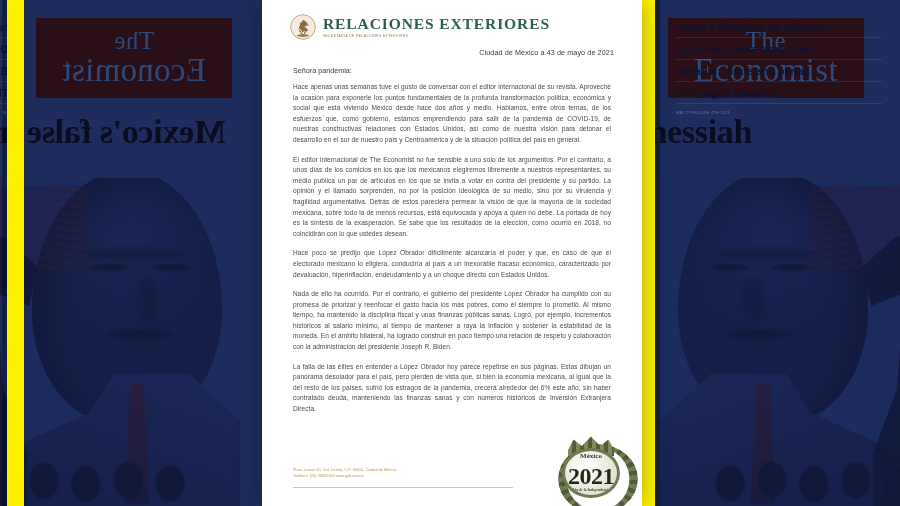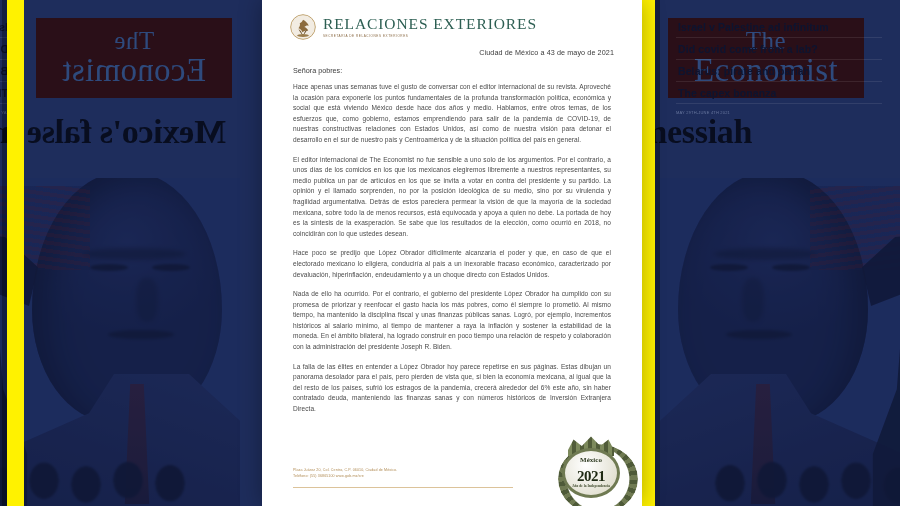--- a/index.html
+++ b/index.html
@@ -284,21 +284,21 @@
   .emblem {
     width: 26px;
     height: 26px;
     flex: none;
     border-radius: 50%;
   }
   .lh-text { display: flex; flex-direction: column; }
   .lh-title {
     font-family: "Liberation Serif", serif;
     font-size: 15.5px;
-    font-weight: normal;
+    font-weight: bold;
     color: #2c5e52;
     letter-spacing: 0.9px;
     line-height: 1;
   }
   .lh-sub {
     font-family: "Liberation Sans", sans-serif;
     font-size: 3.1px;
     color: #8a6a44;
     letter-spacing: 0.55px;
     margin-top: 3px;
@@ -404,21 +404,21 @@
   .seal-mex {
     font-family: "Liberation Serif", serif;
     font-size: 7px;
     font-weight: bold;
     color: #2f3b22;
     line-height: 1;
     margin-bottom: 6px;
   }
   .seal-year {
     font-family: "Liberation Serif", serif;
-    font-size: 15px;
+    font-size: 24px;
     font-weight: bold;
     color: #1f2a14;
     line-height: 0.9;
     letter-spacing: -0.5px;
   }
   .seal-sub {
     font-family: "Liberation Serif", serif;
     font-size: 3.6px;
     font-weight: bold;
     color: #3a4628;
@@ -522,21 +522,21 @@
         <path d="M13 23 C16 25 18 28 19 31 L21 31 C22 28 24 25 27 23 C24 29 22 31 20 33 C18 31 16 29 13 23 Z" fill="#6f5530"></path>
         <ellipse cx="20" cy="33" rx="9" ry="2.2" fill="#9a7c4b"></ellipse>
       </svg>
       <div class="lh-text">
         <div class="lh-title">RELACIONES EXTERIORES</div>
         <div class="lh-sub">SECRETARÍA DE RELACIONES EXTERIORES</div>
       </div>
     </div>
 
     <div class="letter-date">Ciudad de México a 43 de mayo de 2021</div>
-    <div class="salutation">Señora pobres:</div>
+    <div class="salutation">Señora pandemia:</div>
 
     <div class="body-copy">
       <p>Hace apenas unas semanas tuve el gusto de conversar con el editor internacional de su revista. Aproveché la ocasión para exponerle los puntos fundamentales de la profunda transformación política, económica y social que está viviendo México desde hace dos años y medio. Hablamos, entre otros temas, de los esfuerzos que, como gobierno, estamos emprendiendo para salir de la pandemia de COVID-19, de nuestras constructivas relaciones con Estados Unidos, así como de nuestra visión para detonar el desarrollo en el sur de nuestro país y Centroamérica y de la situación política del país en general.</p>
       <p>El editor internacional de The Economist no fue sensible a uno solo de los argumentos. Por el contrario, a unos días de los comicios en los que los mexicanos elegiremos libremente a nuestros representantes, su medio publica un par de artículos en los que se invita a votar en contra del presidente y su partido. La opinión y el llamado sorprenden, no por la posición ideológica de su medio, sino por su virulencia y fragilidad argumentativa. Detrás de estos pareciera permear la visión de que la mayoría de la sociedad mexicana, sobre todo la de menos recursos, está equivocada y apoya a quien no debe. La portada de hoy es la síntesis de la exasperación. Se sabe que los resultados de la elección, como ocurrió en 2018, no coincidirán con lo que ustedes desean.</p>
       <p>Hace poco se predijo que López Obrador difícilmente alcanzaría el poder y que, en caso de que el electorado mexicano lo eligiera, conduciría al país a un inexorable fracaso económico, caracterizado por devaluación, hiperinflación, endeudamiento y a un choque directo con Estados Unidos.</p>
       <p>Nada de ello ha ocurrido. Por el contrario, el gobierno del presidente López Obrador ha cumplido con su promesa de priorizar y reenfocar el gasto hacia los más pobres, como él siempre lo prometió. Al mismo tiempo, ha mantenido la disciplina fiscal y unas finanzas públicas sanas. Logró, por ejemplo, incrementos históricos al salario mínimo, al tiempo de mantener a raya la inflación y sostener la estabilidad de la moneda. En el ámbito bilateral, ha logrado construir en poco tiempo una relación de respeto y colaboración con la administración del presidente Joseph R. Biden.</p>
       <p>La falla de las élites en entender a López Obrador hoy parece repetirse en sus páginas. Estas dibujan un panorama desolador para el país, pero pierden de vista que, si bien la economía mexicana, al igual que la del resto de los países, sufrió los estragos de la pandemia, crecerá alrededor del 6% este año, sin haber contratado deuda, manteniendo las finanzas sanas y con números históricos de Inversión Extranjera Directa.</p>
     </div>
 
     <div class="letter-footer">

